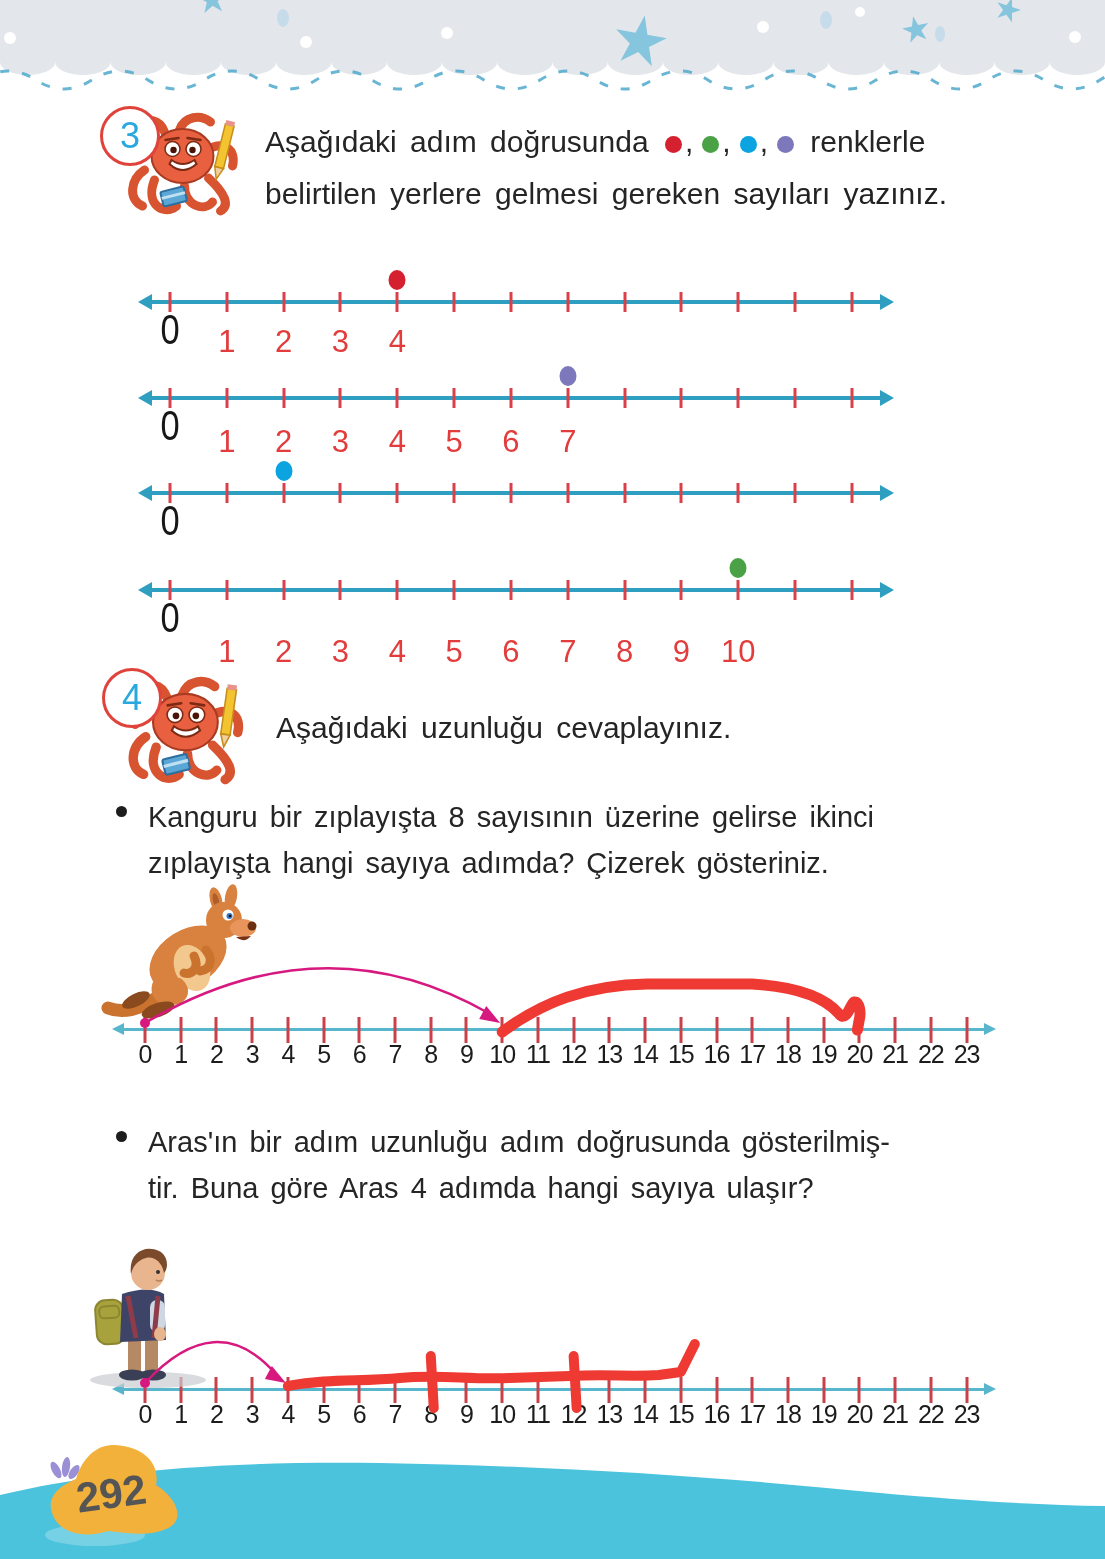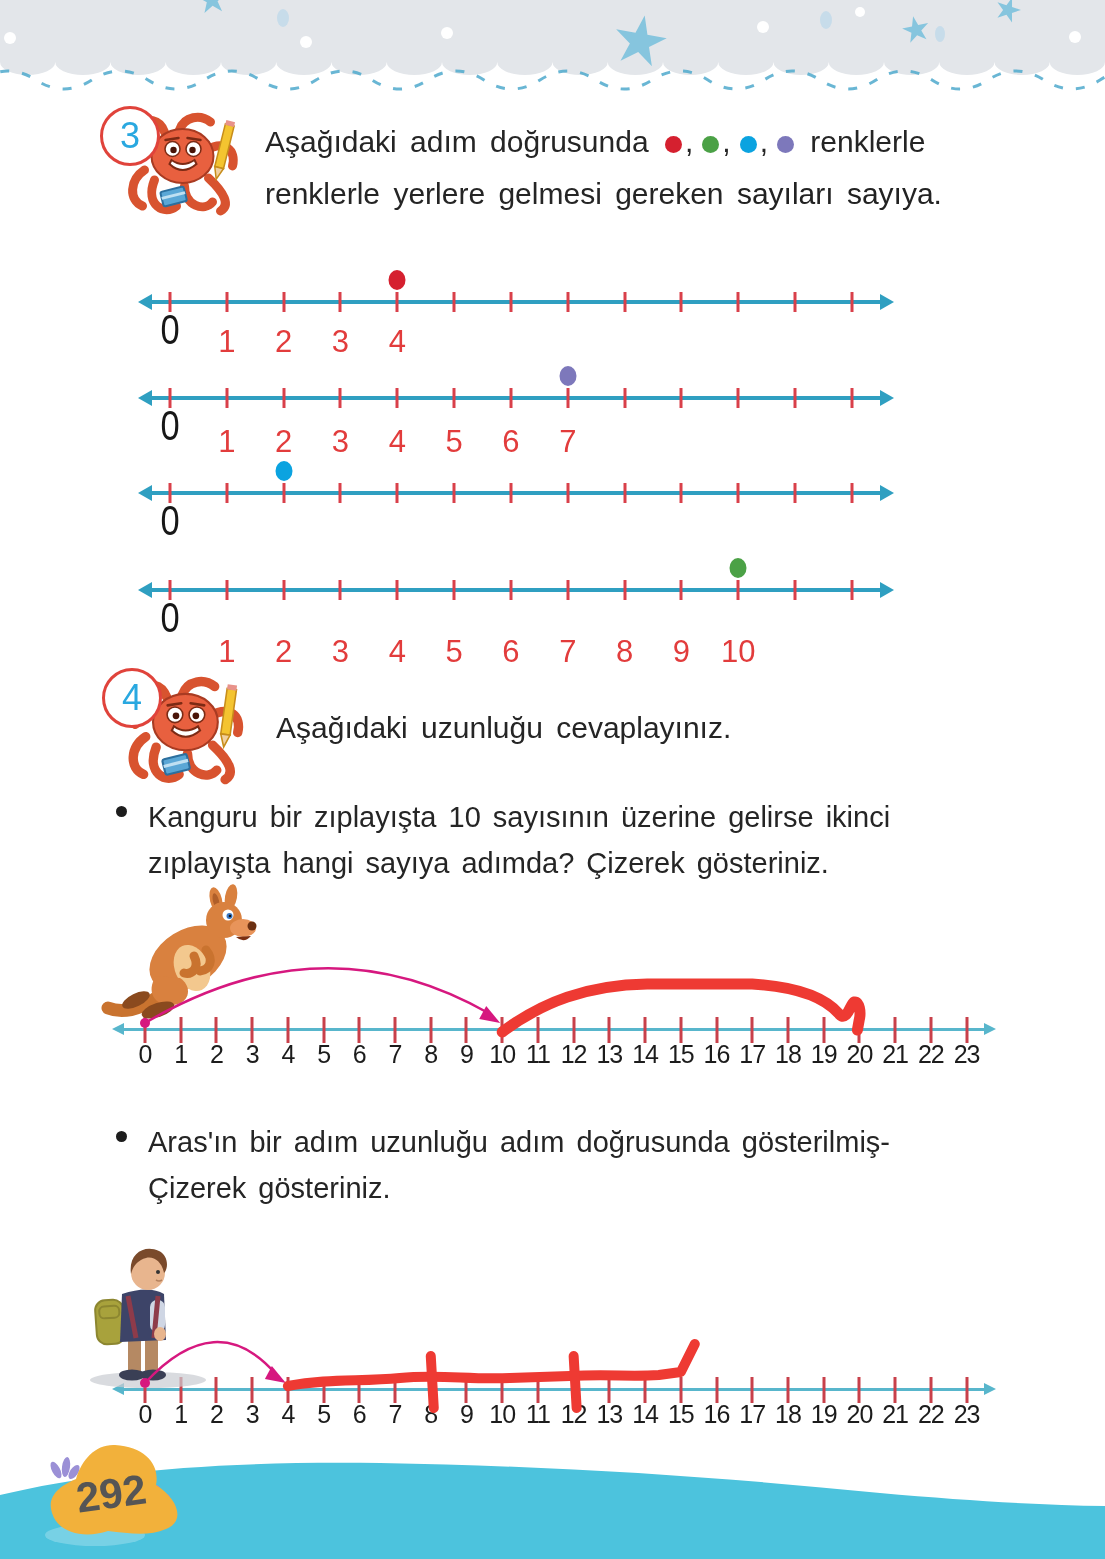--- a/index.html
+++ b/index.html
@@ -110,22 +110,22 @@
     </g>
   </svg>
 
   <div class="qtext" style="left:265px;top:116px;width:780px">
     <div>
       <span>Aşağıdaki adım doğrusunda</span>
       <span class="inst-dots"><span class="inst-dot" style="background: rgb(213, 32, 47);"></span><span class="inst-comma">,</span><span class="inst-dot" style="background: rgb(75, 161, 70);"></span><span class="inst-comma">,</span><span class="inst-dot" style="background: rgb(11, 163, 224);"></span><span class="inst-comma">,</span><span class="inst-dot" style="background: rgb(125, 120, 187);"></span></span>
       <span>renklerle</span>
     </div>
     <div>
-      <span>renklerle yerlere gelmesi gereken</span>
-      <span class="tail">sayıları sayıya.</span>
+      <span>belirtilen yerlere gelmesi gereken</span>
+      <span class="tail">sayıları yazınız.</span>
     </div>
   </div>
 
   <div class="qline" style="top:262px">
     <i class="arrL"></i>
     <div class="rail"></div>
     <i class="arrR"></i>
   <i class="tickA" style="left: 30px;"></i>
       <i class="tickA" style="left: 86.83px;"></i>
       <i class="tickA" style="left: 143.66px;"></i>
@@ -254,21 +254,21 @@
     <g transform="rotate(-14 49 86)">
       <rect x="37" y="79" width="24" height="15" rx="2" fill="#5aa7d6" stroke="#2c6f9e" stroke-width="2"></rect>
       <rect x="37" y="84" width="24" height="3" fill="#bfe0f2"></rect>
     </g>
   </svg>
 
   <div class="qtext" style="left:276px;top:702px">Aşağıdaki uzunluğu cevaplayınız.</div>
 
   <span class="bullet" style="left:116px;top:806px"></span>
   <div class="btext" style="left:148px;top:794px;width:880px">
-    <div>Kanguru bir zıplayışta 10 sayısının üzerine gelirse ikinci</div>
+    <div>Kanguru bir zıplayışta 8 sayısının üzerine gelirse ikinci</div>
     <div>zıplayışta hangi sayıya adımda? Çizerek gösteriniz.</div>
   </div>
 
   <svg class="abs" style="left:100px;top:882px;z-index:4" width="190" height="145" viewBox="0 0 190 145">
     <path d="M8,126 C28,134 56,122 72,100" stroke="#c9732f" stroke-width="13" stroke-linecap="round" fill="none"></path>
     <ellipse cx="88" cy="76" rx="42" ry="28" fill="#d9813f" transform="rotate(-32 88 76)"></ellipse>
     <ellipse cx="92" cy="86" rx="17" ry="24" fill="#f3c88e" transform="rotate(-24 92 86)"></ellipse>
     <ellipse cx="116" cy="18" rx="6" ry="13" fill="#d9813f" transform="rotate(-14 116 18)"></ellipse>
     <ellipse cx="131" cy="15" rx="6" ry="13" fill="#d9813f" transform="rotate(10 131 15)"></ellipse>
     <ellipse cx="116" cy="19" rx="3" ry="8" fill="#b05f2a" transform="rotate(-14 116 19)"></ellipse>
@@ -342,21 +342,21 @@
       <span class="blbl" style="left: 785.12px;">21</span>
       <i class="tickB" style="left: 820.84px;"></i>
       <span class="blbl" style="left: 820.84px;">22</span>
       <i class="tickB" style="left: 856.56px;"></i>
       <span class="blbl" style="left: 856.56px;">23</span>
     </div>
 
   <span class="bullet" style="left:116px;top:1131px"></span>
   <div class="btext" style="left:148px;top:1119px;width:880px">
     <div>Aras'ın bir adım uzunluğu adım doğrusunda gösterilmiş-</div>
-    <div>Çizerek gösteriniz.</div>
+    <div>tir. Buna göre Aras 4 adımda hangi sayıya ulaşır?</div>
   </div>
 
   <svg class="abs" style="left:70px;top:1242px;z-index:4" width="190" height="150" viewBox="0 0 190 150">
     <ellipse cx="78" cy="138" rx="58" ry="8" fill="#c9ccd1" opacity=".7"></ellipse>
     <g transform="rotate(-4 40 80)">
       <rect x="26" y="58" width="28" height="44" rx="10" fill="#a8a23c" stroke="#8c8630" stroke-width="2"></rect>
       <rect x="30" y="64" width="20" height="12" rx="5" fill="#btnone" fill-opacity="0" stroke="#8c8630" stroke-width="2"></rect>
     </g>
     <rect x="58" y="92" width="13" height="38" fill="#b58963"></rect>
     <rect x="75" y="92" width="13" height="38" fill="#b58963"></rect>

